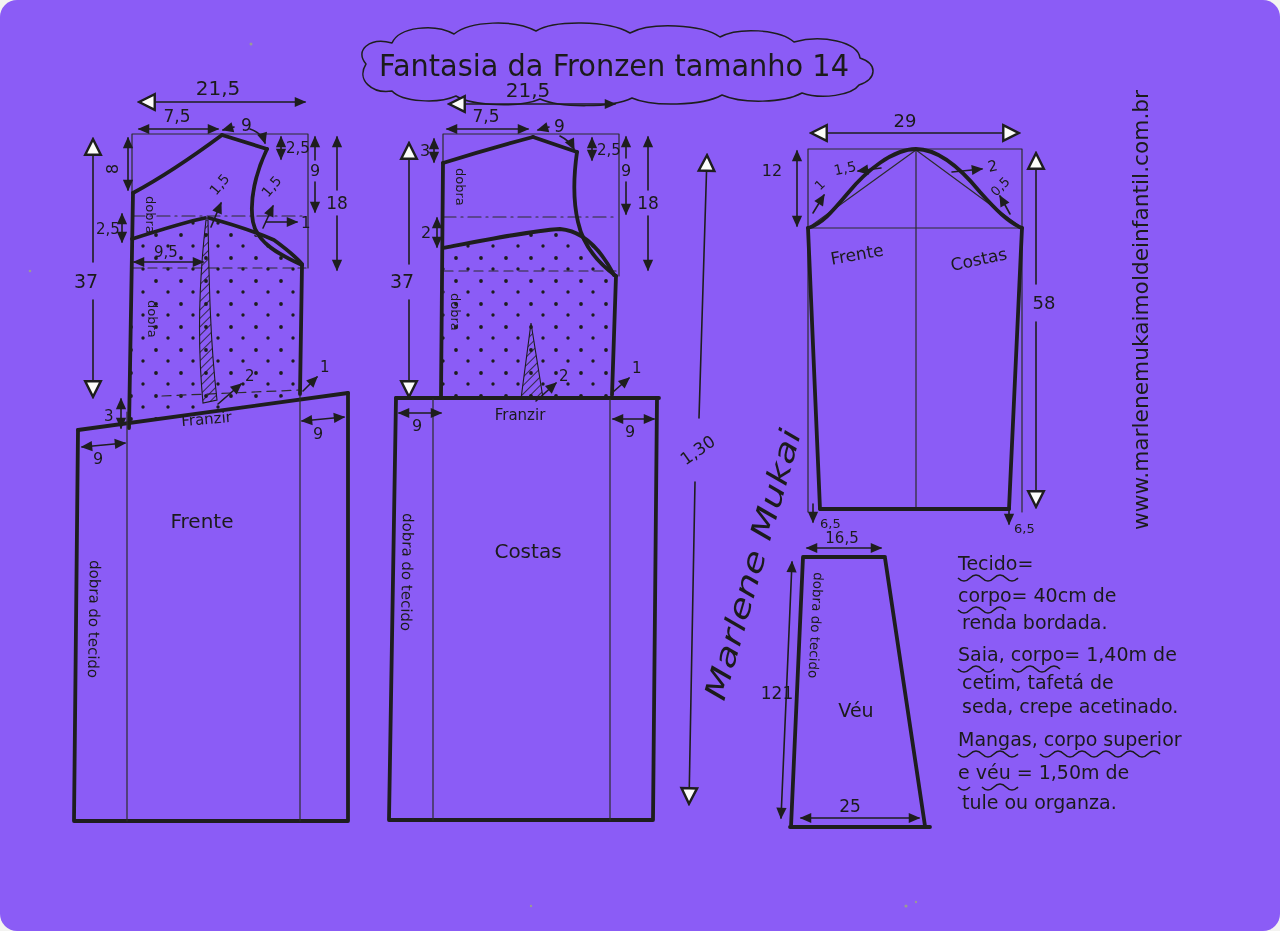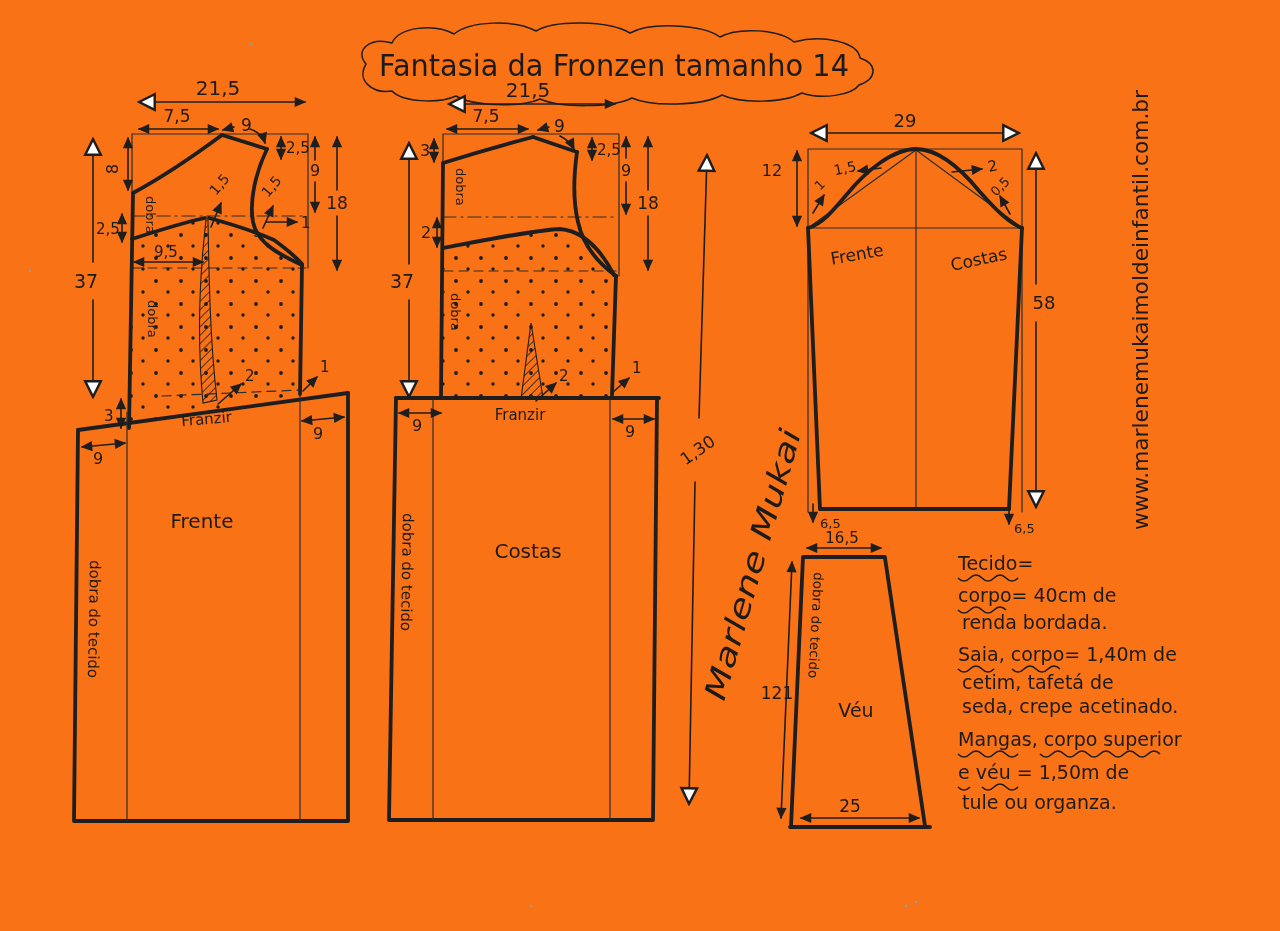--- a/index.html
+++ b/index.html
@@ -1,17 +1,17 @@
 <!DOCTYPE html>
 <html><head>
 <meta charset="utf-8">
 <style>
   html,body{margin:0;padding:0;}
   body{width:1280px;height:931px;background:#f3f3f1;font-family:"DejaVu Sans",sans-serif;}
-  .sheet{position:relative;width:1280px;height:931px;background:#f97316;overflow:hidden;}
+  .sheet{position:relative;width:1280px;height:931px;background:#8b5cf6;overflow:hidden;border-radius:17px;}
   svg text{fill:#1b1b1b;font-family:"DejaVu Sans",sans-serif;}
   .ink{stroke:#1e1e1e;fill:none;stroke-width:1.5;stroke-linecap:round;stroke-linejoin:round;}
   .thick{stroke-width:3.8;}
   .thin{stroke-width:1.2;stroke:#2c2c2c;}
   .dash{stroke-dasharray:9 6;}
   .dashdot{stroke-dasharray:13 5 2 5;}
   .dim{stroke:#1e1e1e;fill:none;stroke-width:1.6;stroke-linecap:round;}
   .squig{stroke:#1b1b1b;fill:none;stroke-width:1.6;}
 </style>
 </head>

